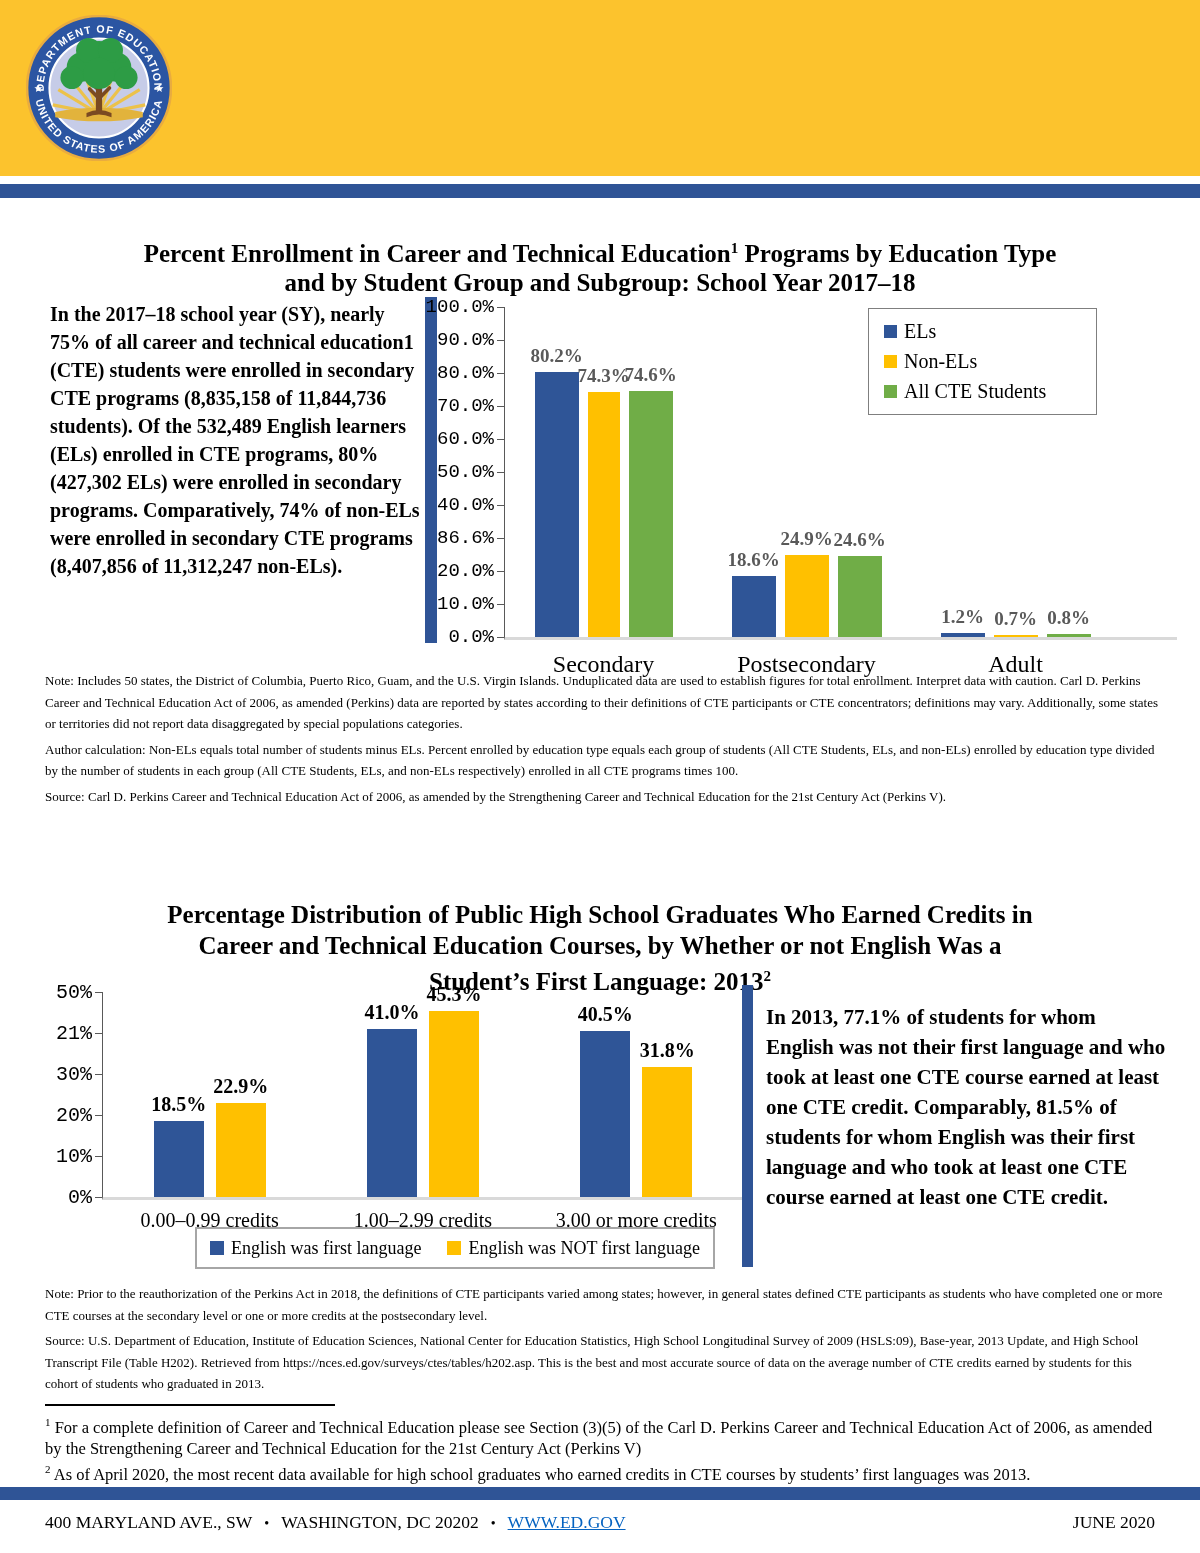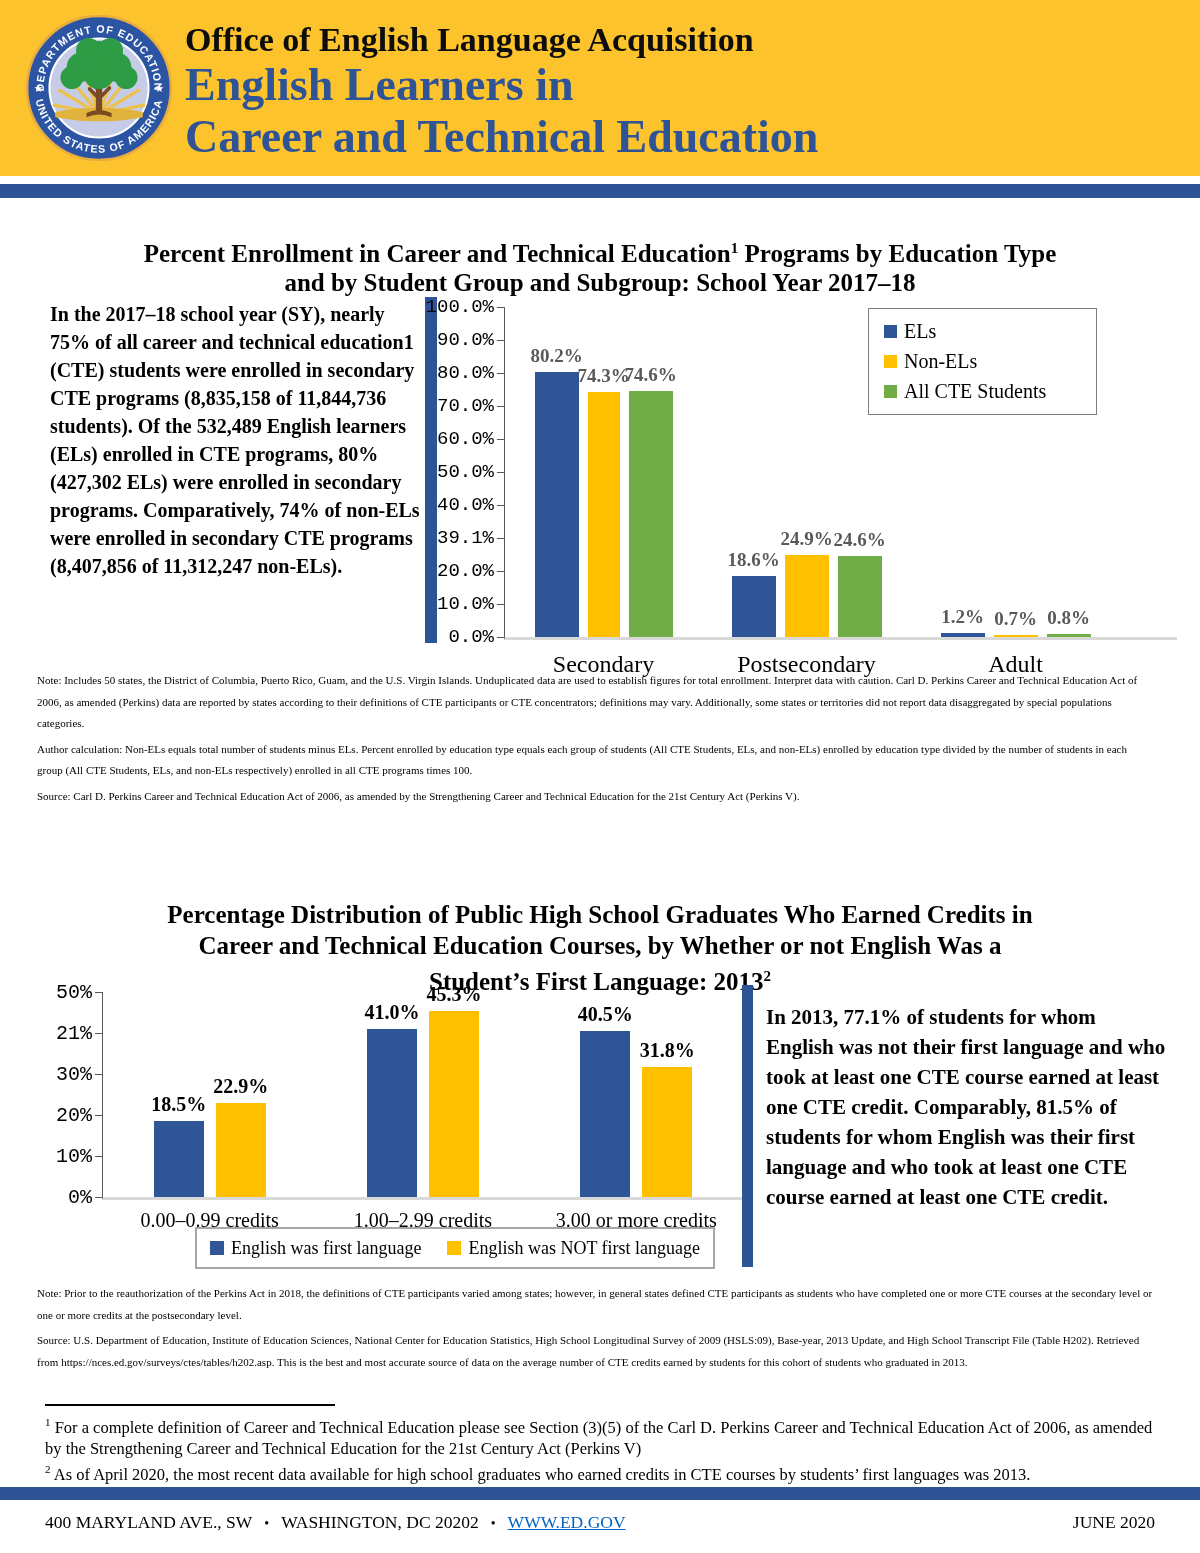--- a/index.html
+++ b/index.html
@@ -64,21 +64,21 @@
   #chart2-plot{left:62px;top:14px;width:640px;height:205px;}
   #chart2-plot .groups{width:640px;}
   #chart2 .val{font-size:20px;color:#000;}
   #chart2 .cat{top:calc(100% + 12px);font-size:20px;}
   #chart2-legend{left:122px;top:249px;width:516px;height:38px;border:2px solid #A6A6A6;
                  display:flex;align-items:center;justify-content:center;gap:26px;margin-left:33px;}
   #chart2-legend .lentry{gap:7px;font-size:18px;}
   #chart2-legend .swatch{width:14px;height:14px;}
 
   
-  .notes{position:absolute;left:37px;width:1118px;font-size:11px;line-height:21.5px;}
+  .notes{position:absolute;left:45px;width:1118px;font-size:13px;line-height:21.5px;}
   .notes1{top:670px;}
   .notes2{top:1283px;}
   .notes p{margin:0 0 4px 0;}
 
   
   .fnrule{position:absolute;left:45px;top:1404px;width:290px;height:0;border-top:2px solid #000;}
   .footnotes{position:absolute;left:45px;top:1412px;width:1118px;font-size:16.5px;line-height:21px;}
   .footnotes p{margin:0;}
   .footnotes sup{font-size:11px;}
 
@@ -130,39 +130,34 @@
       </g>
       <text font-family="Liberation Sans, sans-serif" font-size="10.2" font-weight="bold" fill="#ffffff" letter-spacing="1">
         <textPath href="#arcTop" startOffset="50%" text-anchor="middle">DEPARTMENT OF EDUCATION</textPath>
       </text>
       <text font-family="Liberation Sans, sans-serif" font-size="10.2" font-weight="bold" fill="#ffffff" letter-spacing="1">
         <textPath href="#arcBot" startOffset="50%" text-anchor="middle">UNITED STATES OF AMERICA</textPath>
       </text>
       <text x="12" y="74" font-size="10" fill="#ffffff" text-anchor="middle">★</text>
       <text x="128" y="74" font-size="10" fill="#ffffff" text-anchor="middle">★</text>
     </svg>
-    <div class="titles">
-      <div class="agency">Office of English Language Acquisition</div>
-      <div class="big">English Learners in</div>
-      <div class="big">Career and Technical Education</div>
-    </div>
   </header>
   <div class="band band-top"></div>
 
   <h2 class="sec-title sec1-title"><span>Percent Enrollment in Career and Technical Education</span><sup>1</sup><span> Programs by Education Type</span><br><span>and by Student Group and Subgroup: School Year 2017–18</span></h2>
 
   <div class="text1">In the 2017–18 school year (SY), nearly 75% of all career and technical education1 (CTE) students were enrolled in secondary CTE programs (8,835,158 of 11,844,736 students). Of the 532,489 English learners (ELs) enrolled in CTE programs, 80% (427,302 ELs) were enrolled in secondary programs. Comparatively, 74% of non-ELs were enrolled in secondary CTE programs (8,407,856 of 11,312,247 non-ELs).</div>
   <div class="vbar vbar1"></div>
 
   <div class="chart" id="chart1">
     <div class="yaxis" id="chart1-yaxis">
         <div class="ytick" style="bottom: 0px;">0.0%</div>
         <div class="ytick" style="bottom: 33px;">10.0%</div>
         <div class="ytick" style="bottom: 66px;">20.0%</div>
-        <div class="ytick" style="bottom: 99px;">39.1%</div>
+        <div class="ytick" style="bottom: 99px;">86.6%</div>
         <div class="ytick" style="bottom: 132px;">40.0%</div>
         <div class="ytick" style="bottom: 165px;">50.0%</div>
         <div class="ytick" style="bottom: 198px;">60.0%</div>
         <div class="ytick" style="bottom: 231px;">70.0%</div>
         <div class="ytick" style="bottom: 264px;">80.0%</div>
         <div class="ytick" style="bottom: 297px;">90.0%</div>
         <div class="ytick" style="bottom: 330px;">100.0%</div>
       </div>
     <div class="plot" id="chart1-plot">
         <div class="tick" style="bottom: -1px;"></div>

